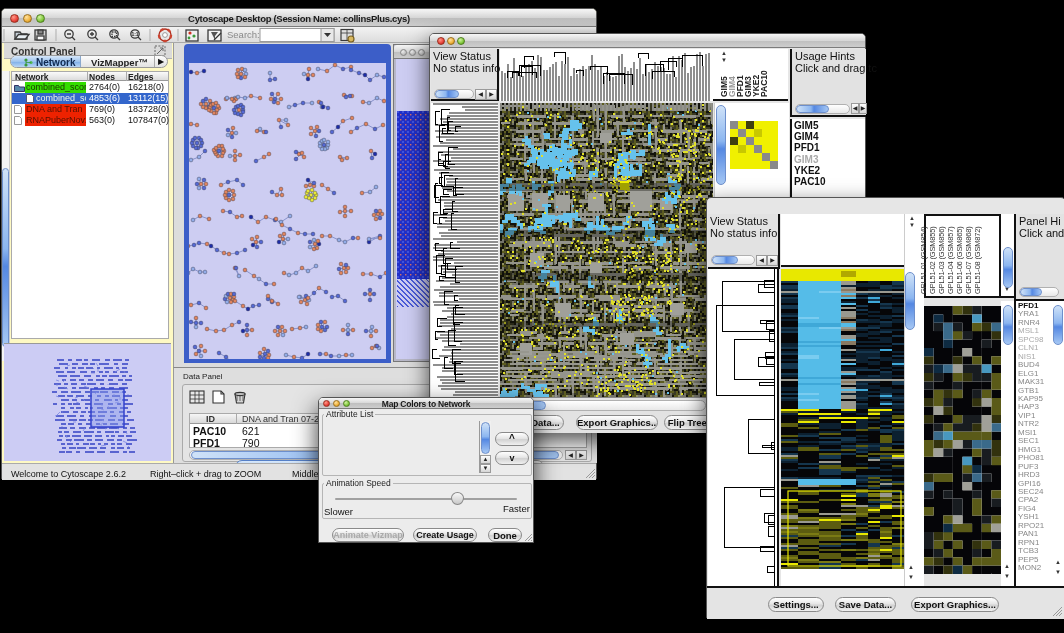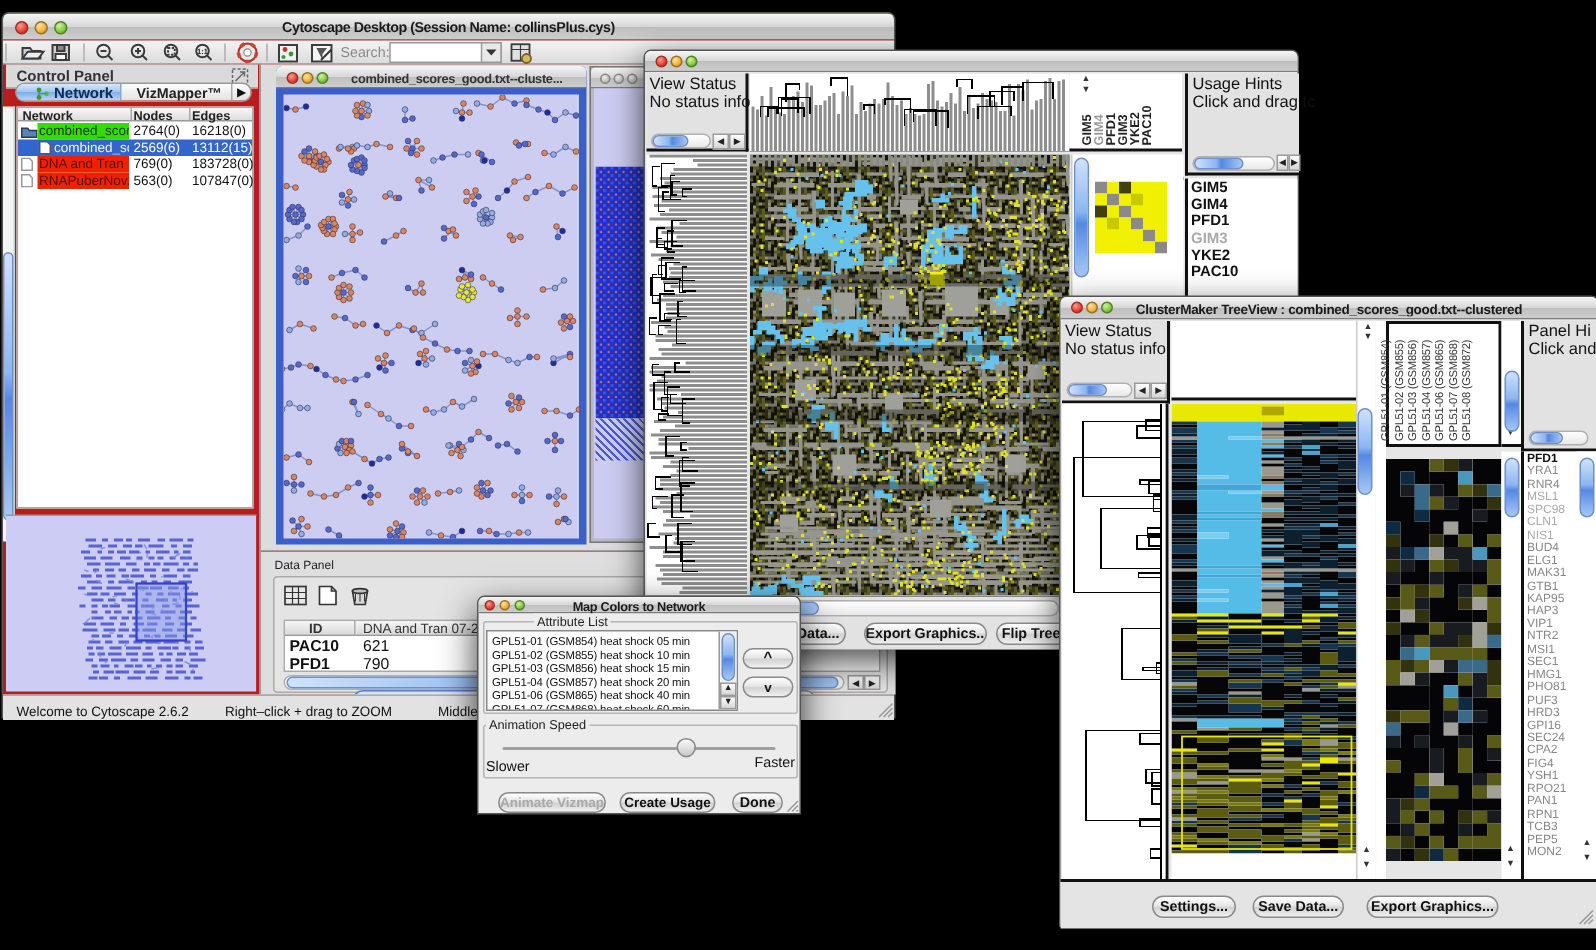--- a/index.html
+++ b/index.html
@@ -27,21 +27,21 @@
 .pan { position:absolute; background:#e2e2e2; }
 .t11 { font-size:11px; color:#111; line-height:12px; white-space:nowrap; }
 .blk { position:absolute; background:#111; }
 svg { display:block; }
 .rl { position:absolute; transform-origin:0 100%; transform:rotate(-90deg); white-space:nowrap;
   font-size:8.5px; font-weight:bold; color:#222; }
 </style>
 </head>
 <body>
 
-<div class="win" style="left:1px; top:8px; width:596px; height:471px; border-radius:5px 5px 0 0; background:#b91c1c;">
+<div class="win" style="left:1px; top:8px; width:596px; height:471px; border-radius:5px 5px 0 0; background:#fef9c3;">
   <div class="tb" style="height:18px;">
     <span class="tl r" style="left:8px; top:5px; width:9px; height:9px;"></span>
     <span class="tl o" style="left:21px; top:5px; width:9px; height:9px;"></span>
     <span class="tl g" style="left:34px; top:5px; width:9px; height:9px;"></span>
     <div class="tbt" style="top:4px; font-size:9.5px; letter-spacing:-0.3px;">Cytoscape Desktop (Session Name: collinsPlus.cys)</div>
   </div>
 
   <div class="abs" style="left:0; top:18px; width:100%; height:16px; background:linear-gradient(#f3f3f3,#dcdcdc); border-bottom:1px solid #a8a8a8;">
     <svg width="596" height="16">
       <g stroke="#3a3a3a" fill="none" stroke-width="1.3">
@@ -134,21 +134,21 @@
       <div class="abs" style="left:13px; top:0; width:61px; height:11px; background:#33dd00;"></div>
       <span class="abs" style="left:14px; top:0; width:60px; overflow:hidden; font-size:9px; color:#1a3300;">combined_scores_</span>
       <span class="abs" style="left:77px; top:0; font-size:9px; color:#111;">2764(0)</span>
       <span class="abs" style="left:116px; top:0; font-size:9px; color:#111;">16218(0)</span>
     </div>
     <div class="abs" style="left:0; top:21px; width:100%; height:11px; background:#3366cc;">
       <svg class="abs" style="left:14px; top:1px;" width="8" height="9">
           <path d="M0.5 0.5h5l2 2v6h-7z" fill="#fff" stroke="#557"></path>
         </svg>
       <span class="abs" style="left:24px; top:0; width:50px; overflow:hidden; font-size:9px; color:#f0f6e8;">combined_sco</span>
-      <span class="abs" style="left:77px; top:0; font-size:9px; color:#fff;">2569(6)</span>
+      <span class="abs" style="left:77px; top:0; font-size:9px; color:#fff;">4853(6)</span>
       <span class="abs" style="left:116px; top:0; font-size:9px; color:#fff;">13112(15)</span>
     </div>
     <div class="abs" style="left:0; top:32px; width:100%; height:11px;">
       <svg class="abs" style="left:2px; top:1px;" width="8" height="9">
           <path d="M0.5 0.5h5l2 2v6h-7z" fill="#fff" stroke="#999"></path>
         </svg>
       <div class="abs" style="left:13px; top:0; width:61px; height:11px; background:#ee2200;"></div>
       <span class="abs" style="left:14px; top:0; width:60px; overflow:hidden; font-size:9px; color:#551100;">DNA and Tran 07</span>
       <span class="abs" style="left:77px; top:0; font-size:9px; color:#111;">769(0)</span>
       <span class="abs" style="left:116px; top:0; font-size:9px; color:#111;">183728(0)</span>
@@ -194,26 +194,20 @@
               <rect x="3" y="3" width="1.4" height="1.4" fill="#d87060"></rect>
             </pattern>
           </defs>
           <rect width="36" height="168" fill="url(#bb)"></rect>
         </svg>
       </div>
     <div class="abs" style="left:3px; top:234px; width:36px; height:28px; background:repeating-linear-gradient(45deg, #4a5ad8 0 1.4px, #cdcdf2 1.4px 3.6px);"></div>
   </div>
 
   <div class="abs" style="left:182px; top:35px; width:207px; height:319px; background:#3c5ec8; border-radius:4px 4px 0 0;">
-    <div class="tb" style="height:15px; border-radius:4px 4px 0 0;">
-      <span class="tl r" style="left:7px; top:4px; width:8px; height:8px;"></span>
-      <span class="tl o" style="left:17px; top:4px; width:8px; height:8px;"></span>
-      <span class="tl g" style="left:27px; top:4px; width:8px; height:8px;"></span>
-      <div class="tbt" style="top:3px; left:38px; right:4px; width:auto; font-size:8.5px; letter-spacing:-0.2px; color:#333;">combined_scores_good.txt--cluste...</div>
-    </div>
     <div class="abs" style="left:5px; top:19px; width:197px; height:296px; background:#cdcdf2; overflow:hidden;">
         <svg width="197" height="300">
           <path stroke="#8893cc" stroke-width="1" fill="none" d="M2 9L8 10M8 10L15 8M52 11L57 11M52 11L56 14M52 11L52 15M52 11L49 14M52 11L48 11M52 11L49 7M52 11L53 6M52 11L56 7M81 10L81 17M81 17L86 16M119 12L124 12M119 12L119 16M119 12L115 11M119 12L120 6M129 6L138 8M138 8L146 2M146 2L154 6M154 6L162 4M162 7L170 10M170 10L176 12M176 12L181 17M181 17L188 12M188 12L195 14M17 41L22 41M17 41L20 44M17 41L17 45M17 41L14 44M17 41L12 41M17 41L14 38M17 41L17 36M17 41L21 38M46 35L37 36M37 36L38 35M38 35L47 36M47 36L45 38M46 35L38 35M43 36L49 34M49 34L56 35M56 35L62 33M62 33L71 35M86 36L92 36M86 36L89 40M86 36L85 39M86 36L82 36M86 36L83 31M86 36L89 31M100 44L106 42M106 42L114 40M114 40L123 40M130 39L133 44M133 44L134 44M134 44L132 40M132 40L139 45M130 39L134 44M163 33L161 33M161 33L155 32M155 32L157 34M163 33L155 32M174 39L180 40M180 40L188 35M188 35L195 38M-4 65L2 61M2 61L8 62M43 70L47 70M43 70L43 74M43 70L39 72M43 70L39 67M43 70L44 65M71 66L75 69M75 69L68 68M68 68L77 69M71 66L68 68M99 62L97 57M97 57L90 57M90 57L92 64M99 62L90 57M126 68L130 68M126 68L127 73M126 68L122 71M126 68L122 65M126 68L128 64M143 69L149 64M149 64L154 58M154 58L163 55M162 69L168 65M168 65L177 61M177 61L186 66M186 66L194 62M2 97L10 94M10 94L16 88M46 93L51 92M46 93L46 97M46 93L41 93M46 93L46 88M67 98L75 94M75 94L80 91M110 91L115 94M115 94L107 89M107 89L113 90M113 90L107 96M110 91L107 89M151 94L158 95M158 95L153 97M183 95L182 88M182 88L186 91M12 121L17 121M12 121L15 125M12 121L10 125M12 121L8 121M12 121L10 116M12 121L15 117M32 122L39 119M39 119L48 117M48 117L54 122M93 132L92 126M92 126L88 132M88 132L83 129M93 132L88 132M125 123L125 120M125 120L119 117M119 117L121 122M121 122L117 123M125 123L119 117M133 122L139 126M139 126L145 130M173 130L181 129M181 129L187 124M4 157L11 153M11 153L20 156M34 148L41 149M41 149L48 154M48 154L53 153M62 154L69 159M69 159L77 154M77 154L86 157M86 157L92 159M92 159L101 153M87 156L93 162M93 162L101 166M101 166L109 170M109 170L116 171M116 171L124 171M156 148L162 148M156 148L156 153M156 148L151 149M156 148L156 144M189 151L193 151M189 151L191 155M189 151L187 156M189 151L185 152M189 151L187 148M189 151L191 148M-6 184L-1 183M-1 183L5 182M5 182L10 180M10 180L18 181M22 183L28 187M28 187L35 190M35 190L40 191M40 191L48 190M48 190L56 187M67 179L72 179M67 179L68 184M67 179L64 182M67 179L63 176M67 179L68 174M94 176L99 176M94 176L95 180M94 176L90 179M94 176L91 173M94 176L95 171M126 181L130 181M126 181L128 185M126 181L125 186M126 181L121 184M126 181L121 179M126 181L125 177M126 181L129 178M133 173L141 173M141 173L150 177M150 177L156 179M156 179L164 175M164 175L169 175M191 173L180 179M180 179L180 176M180 176L191 175M191 173L180 176M-7 213L-1 210M-1 210L4 206M4 206L11 209M11 209L16 209M46 205L50 213M50 213L47 205M56 207L65 213M65 213L70 216M70 216L77 221M77 221L85 221M95 210L100 212M100 212L107 210M107 210L113 205M113 205L119 208M119 208L127 203M155 205L159 205M155 205L157 209M155 205L152 210M155 205L150 206M155 205L152 201M155 205L157 202M174 211L182 211M182 211L191 214M191 214L197 210M-11 240L-6 237M-6 237L2 242M2 242L10 240M10 240L17 245M41 235L45 234M41 235L44 237M41 235L42 239M41 235L38 239M41 235L36 236M41 235L37 233M41 235L39 231M41 235L42 231M41 235L45 231M46 238L54 243M54 243L59 246M59 246L64 243M64 243L70 242M79 236L89 241M89 241L79 233M79 233L83 239M83 239L83 238M79 236L79 233M116 237L120 237M116 237L118 241M116 237L112 239M116 237L111 234M116 237L117 233M110 234L119 235M119 235L125 230M125 230L130 225M130 225L137 229M143 234L149 233M149 233L156 238M181 231L185 231M181 231L181 237M181 231L176 231M181 231L181 227M7 260L12 260M7 260L7 264M7 260L2 259M7 260L7 255M18 266L27 268M27 268L35 267M35 267L43 262M43 262L50 259M58 267L63 267M58 267L58 272M58 267L54 268M58 267L58 262M91 268L96 268M91 268L94 272M91 268L89 272M91 268L86 268M91 268L89 264M91 268L93 264M103 266L111 265M111 265L117 264M133 264L138 264M133 264L136 267M133 264L132 268M133 264L129 266M133 264L129 262M133 264L132 259M133 264L136 259M159 267L164 267M159 267L159 271M159 267L154 267M159 267L159 262M182 268L187 268M182 268L182 273M182 268L177 268M182 268L183 264M10 288L16 288M10 288L12 293M10 288L7 291M10 288L6 284M10 288L12 283M30 290L37 294M37 294L43 299M43 299L52 302M52 302L61 304M76 291L80 292M76 291L79 295M76 291L75 295M76 291L71 294M76 291L71 290M76 291L75 286M76 291L79 288M97 292L105 294M105 294L113 295M113 295L119 291M131 291L137 291M137 291L142 293M142 293L150 293M150 293L157 292M157 292L163 292M190 285L187 283M187 283L188 283M188 283L183 285M190 285L188 283M25 45L30 45M25 45L28 47M25 45L27 50M25 45L25 50M25 45L22 48M25 45L20 47M25 45L21 44M25 45L22 42M25 45L24 41M25 45L27 40M25 45L29 43M50 47L54 47M50 47L54 49M50 47L52 52M50 47L49 51M50 47L46 50M50 47L45 47M50 47L47 44M50 47L49 43M50 47L52 42M50 47L54 44M8 80L13 80M8 80L12 83M8 80L9 85M8 80L7 85M8 80L4 83M8 80L3 80M8 80L4 77M8 80L6 75M8 80L10 75M8 80L12 77M30 88L35 88M30 88L34 90M30 88L33 93M30 88L29 93M30 88L27 91M30 88L26 89M30 88L25 87M30 88L27 85M30 88L30 83M30 88L33 83M30 88L34 86M135 82L139 82M135 82L138 85M135 82L136 86M135 82L133 86M135 82L131 83M135 82L131 80M135 82L133 78M135 82L135 77M135 82L139 79M122 132L127 132M122 132L126 135M122 132L123 137M122 132L120 135M122 132L117 134M122 132L118 130M122 132L119 128M122 132L123 127M122 132L126 130M40 132L45 132M40 132L44 136M40 132L40 137M40 132L37 135M40 132L36 132M40 132L37 129M40 132L40 127M40 132L44 128"></path>
           <circle cx="2" cy="9" r="1.9" fill="#1c2ca8" stroke="#334" stroke-width="0.4"></circle>
           <circle cx="8" cy="10" r="1.9" fill="#e0845e" stroke="#334" stroke-width="0.4"></circle>
           <circle cx="15" cy="8" r="1.9" fill="#1c2ca8" stroke="#334" stroke-width="0.4"></circle>
           <circle cx="52" cy="11" r="1.9" fill="#e0845e" stroke="#334" stroke-width="0.4"></circle>
           <circle cx="57" cy="11" r="1.9" fill="#92ace8" stroke="#334" stroke-width="0.4"></circle>
           <circle cx="56" cy="14" r="1.9" fill="#e0845e" stroke="#334" stroke-width="0.4"></circle>
           <circle cx="52" cy="15" r="1.9" fill="#5468d4" stroke="#334" stroke-width="0.4"></circle>
@@ -860,26 +854,20 @@
   <div class="abs" style="left:1px; top:363px; width:435px; height:36px; background:#e2e2e2; border-top:1px solid #888;">
     <div class="aqtr" style="left:3px; top:2px; width:272px; height:11px;"></div>
     <div class="aqthh" style="left:5px; top:3px; width:110px; height:9px;"></div>
     <div class="btn" style="left:71px; top:17px; width:62px; height:15px; line-height:14px; font-size:9.5px;">Save Data...</div>
     <div class="btn" style="left:145px; top:17px; width:82px; height:15px; line-height:14px; font-size:9.5px;">Export Graphics...</div>
     <div class="btn" style="left:233px; top:17px; width:62px; height:15px; line-height:14px; font-size:9.5px;">Flip Tree No</div>
   </div>
 </div>
 
 <div class="win" style="left:706px; top:197px; width:360px; height:421px; border-radius:5px 5px 0 0;">
-  <div class="tb" style="height:15px;">
-    <span class="tl r" style="left:7px; top:3px; width:8px; height:8px;"></span>
-    <span class="tl o" style="left:17px; top:3px; width:8px; height:8px;"></span>
-    <span class="tl g" style="left:27px; top:3px; width:8px; height:8px;"></span>
-    <div class="tbt" style="top:3px; font-size:9px; letter-spacing:-0.2px;">ClusterMaker TreeView : combined_scores_good.txt--clustered</div>
-  </div>
 
   <div class="pan" style="left:1px; top:16px; width:72px; height:55px; border-right:2px solid #111; border-bottom:2px solid #111;">
     <span class="abs t11" style="left:2px; top:1px;">View Status</span>
     <span class="abs t11" style="left:2px; top:13px;">No status info</span>
     <div class="aqtr" style="left:3px; top:41px; width:44px; height:10px;"></div>
     <div class="aqthh" style="left:4px; top:42px; width:26px; height:8px;"></div>
     <div class="sbtn" style="left:48px; top:41px; width:11px; height:11px;">◀</div>
     <div class="sbtn" style="left:59px; top:41px; width:11px; height:11px;">▶</div>
   </div>
 
@@ -983,29 +971,21 @@
 </div>
 
 <div class="win" style="left:318px; top:397px; width:216px; height:146px; background:#ececec; border-radius:5px 5px 0 0; box-shadow:0 10px 25px rgba(0,0,0,0.8);">
   <div class="tb" style="height:11px;">
     <span class="tl r" style="left:4px; top:2px; width:7px; height:7px;"></span>
     <span class="tl o" style="left:14px; top:2px; width:7px; height:7px;"></span>
     <span class="tl g" style="left:24px; top:2px; width:7px; height:7px;"></span>
     <div class="tbt" style="top:1px; font-size:8.5px; letter-spacing:-0.2px;">Map Colors to Network</div>
   </div>
   <div class="abs" style="left:3px; top:16px; width:210px; height:62px; border:1px solid #b5b5b5; border-radius:2px;"></div>
-  <span class="abs" style="left:5px; top:11px; font-size:8.5px; color:#222; background:#ececec; padding:0 2px;margin-left:32px;">Attribute List</span>
-  <div class="abs" style="left:5px; top:22px; width:168px; height:54px; background:#fff; border:1px solid #888; font-size:7.6px; color:#111; line-height:9.15px; padding:1.5px 0 0 3px; letter-spacing:-0.1px; white-space:nowrap; overflow:hidden;">
-    GPL51-01 (GSM854) heat shock 05 min<br>
-    GPL51-02 (GSM855) heat shock 10 min<br>
-    GPL51-03 (GSM856) heat shock 15 min<br>
-    GPL51-04 (GSM857) heat shock 20 min<br>
-    GPL51-06 (GSM865) heat shock 40 min<br>
-    GPL51-07 (GSM868) heat shock 60 min
-  </div>
+  <span class="abs" style="left:5px; top:11px; font-size:8.5px; color:#222; background:#ececec; padding:0 2px;">Attribute List</span>
   <div class="abs" style="left:160px; top:23px; width:12px; height:52px; background:#f0f0f0; border-left:1px solid #999;">
     <div class="aqth" style="left:1px; top:1px; width:9px; height:32px;"></div>
     <div class="sbtn" style="left:0px; top:34px; width:11px; height:9px;">▲</div>
     <div class="sbtn" style="left:0px; top:43px; width:11px; height:9px;">▼</div>
   </div>
   <div class="btn" style="left:176px; top:34px; width:34px; height:14px; line-height:12px; font-size:10px;">^</div>
   <div class="btn" style="left:176px; top:53px; width:34px; height:14px; line-height:12px; font-size:9px;">v</div>
   <div class="abs" style="left:3px; top:85px; width:210px; height:36px; border:1px solid #b5b5b5; border-radius:2px;"></div>
   <span class="abs" style="left:5px; top:80px; font-size:8.5px; color:#222; background:#ececec; padding:0 2px;">Animation Speed</span>
   <div class="abs" style="left:16px; top:100px; width:182px; height:2px; background:#a0a0a0; border-radius:2px;"></div>

